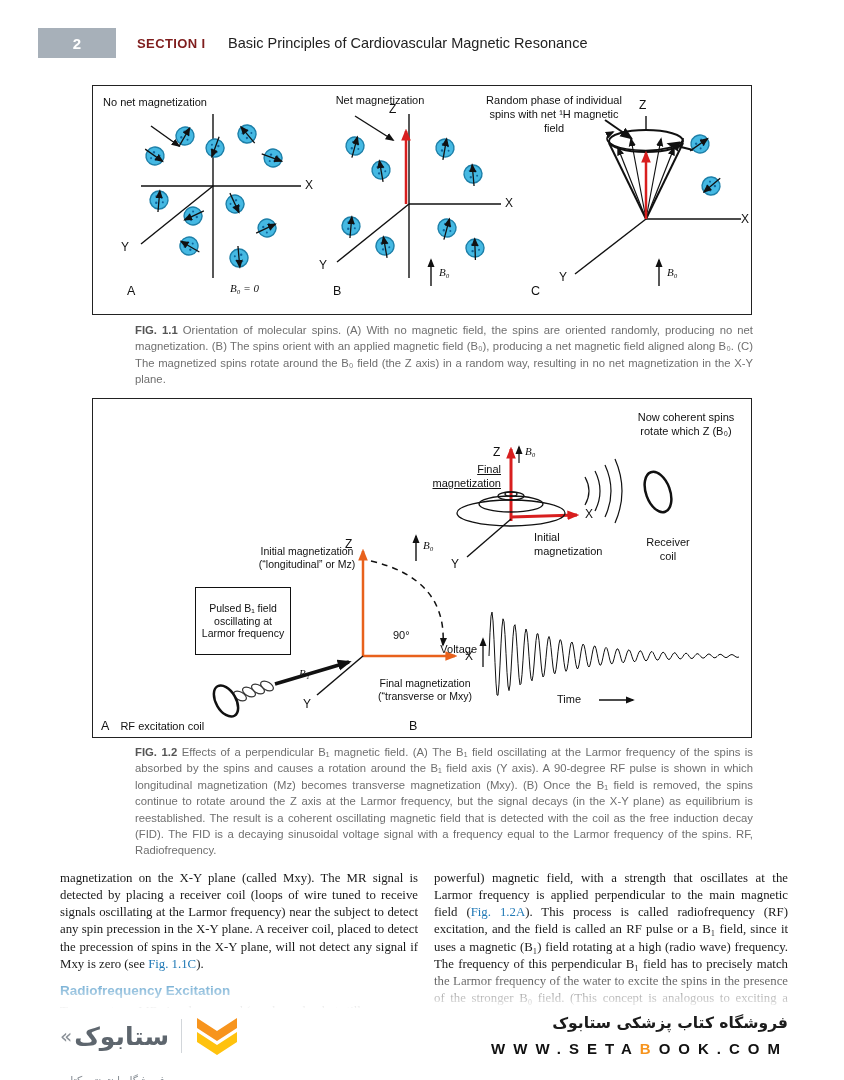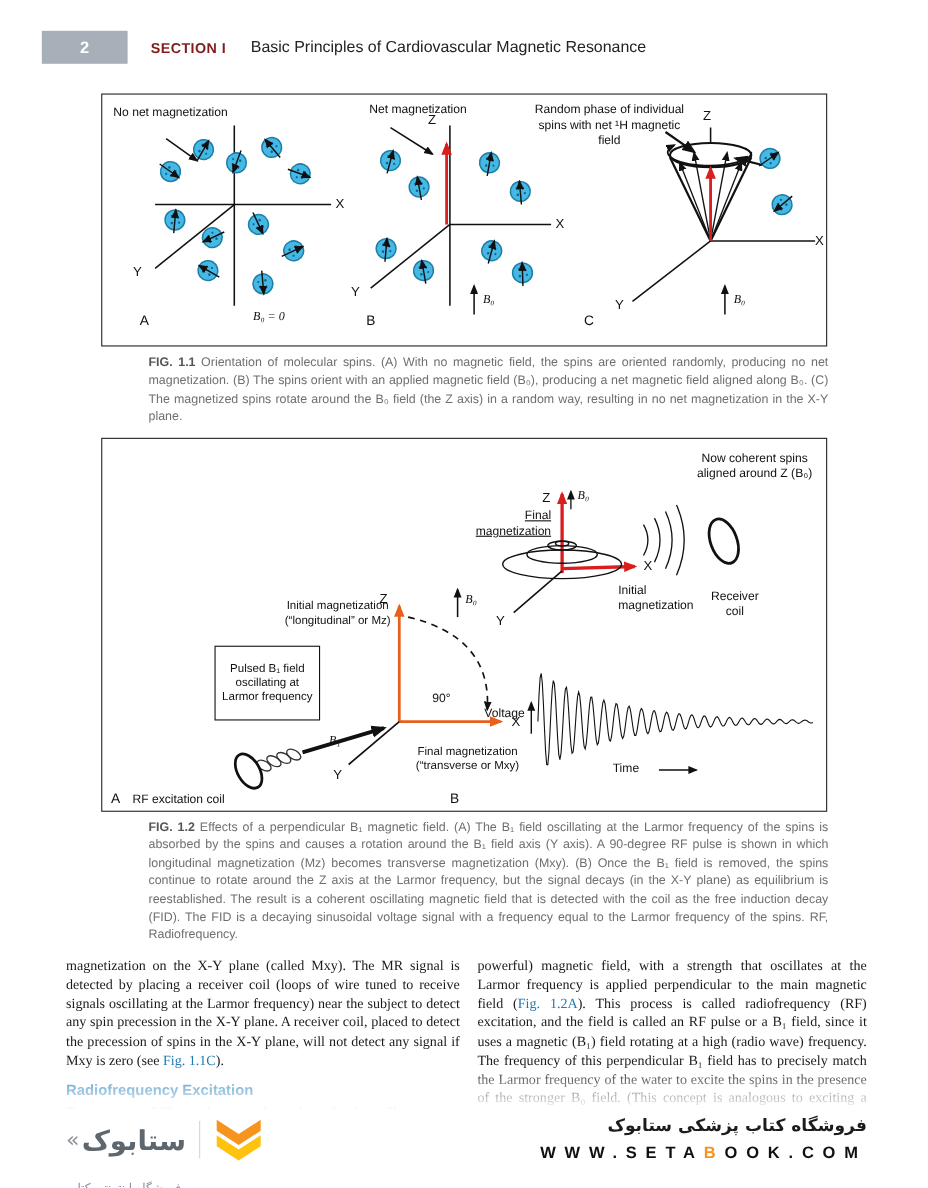--- a/index.html
+++ b/index.html
@@ -245,27 +245,27 @@
     <div class="lbl ctr" style="left:272px;top:278px;width:120px;font-size:10.5px;">Final magnetization (“transverse or Mxy)</div>
     <div class="lbl ax-lbl" style="left:252px;top:138px;">Z</div>
     <div class="lbl sym" style="left:330px;top:140px;">B₀</div>
     <div class="lbl ax-lbl" style="left:372px;top:250px;">X</div>
     <div class="lbl ax-lbl" style="left:210px;top:298px;">Y</div>
     <div class="lbl" style="left:8px;top:320px;">
       <span class="panel-letter">A</span>
       <span style="margin-left:8px;">RF excitation coil</span>
     </div>
 
-    <div class="lbl ctr" style="left:536px;top:12px;width:114px;">Now coherent spins aligned around Z (B₀)</div>
+    <div class="lbl ctr" style="left:536px;top:12px;width:114px;">Now coherent spins rotate which Z (B₀)</div>
     <div class="lbl rt" style="left:330px;top:64px;width:78px;text-decoration:underline;">Final magnetization</div>
     <div class="lbl ax-lbl" style="left:400px;top:46px;">Z</div>
     <div class="lbl sym" style="left:432px;top:46px;">B₀</div>
     <div class="lbl ax-lbl" style="left:492px;top:108px;">X</div>
     <div class="lbl ax-lbl" style="left:358px;top:158px;">Y</div>
-    <div class="lbl" style="left:441px;top:132px;width:82px;margin-left:28px;">Initial magnetization</div>
+    <div class="lbl" style="left:441px;top:132px;width:82px;">Initial magnetization</div>
     <div class="lbl ctr" style="left:546px;top:137px;width:58px;">Receiver coil</div>
     <div class="lbl rt" style="left:318px;top:244px;width:66px;">Voltage</div>
     <div class="lbl ctr" style="left:448px;top:294px;width:56px;">Time</div>
     <div class="lbl panel-letter" style="left:316px;top:320px;">B</div>
   </div>
 
   <div id="cap2" class="caption">
     <span class="cap-label">FIG. 1.2</span>
     <span>Effects of a perpendicular B₁ magnetic field. (A) The B₁ field oscillating at the Larmor frequency of the spins is absorbed by the spins and causes a rotation around the B₁ field axis (Y axis). A 90-degree RF pulse is shown in which longitudinal magnetization (Mz) becomes transverse magnetization (Mxy). (B) Once the B₁ field is removed, the spins continue to rotate around the Z axis at the Larmor frequency, but the signal decays (in the X-Y plane) as equilibrium is reestablished. The result is a coherent oscillating magnetic field that is detected with the coil as the free induction decay (FID). The FID is a decaying sinusoidal voltage signal with a frequency equal to the Larmor frequency of the spins. RF, Radiofrequency.</span>
   </div>

